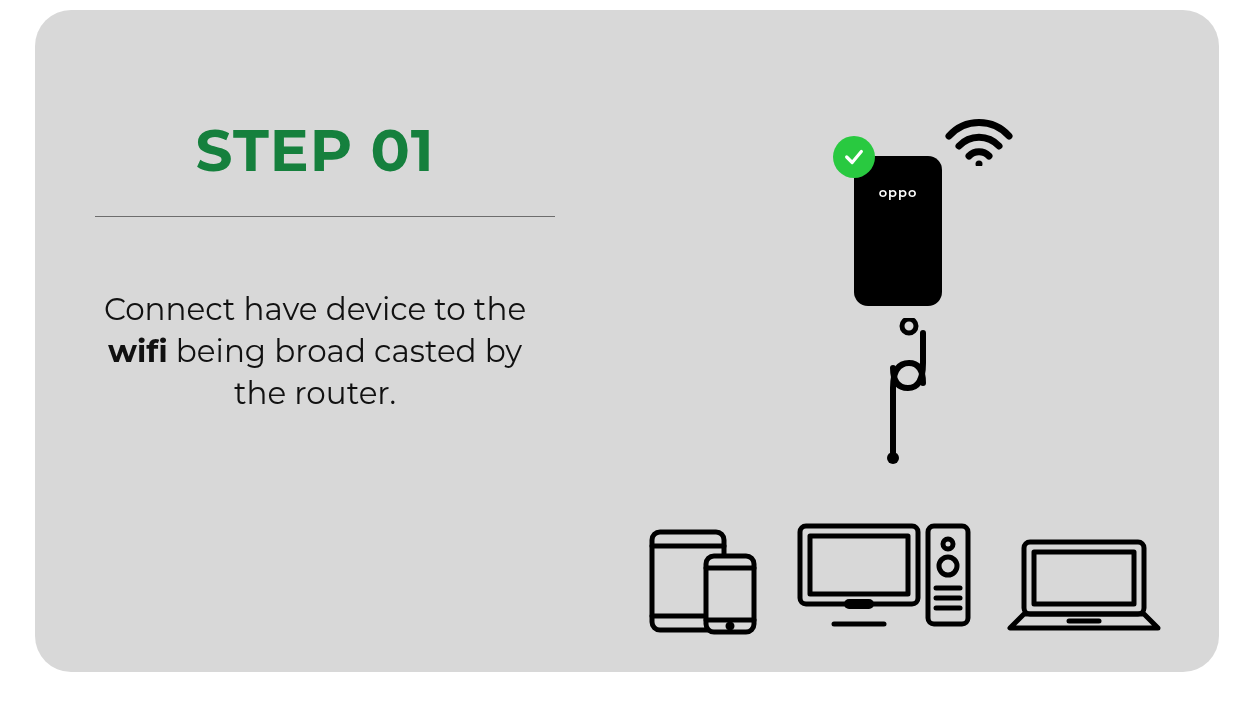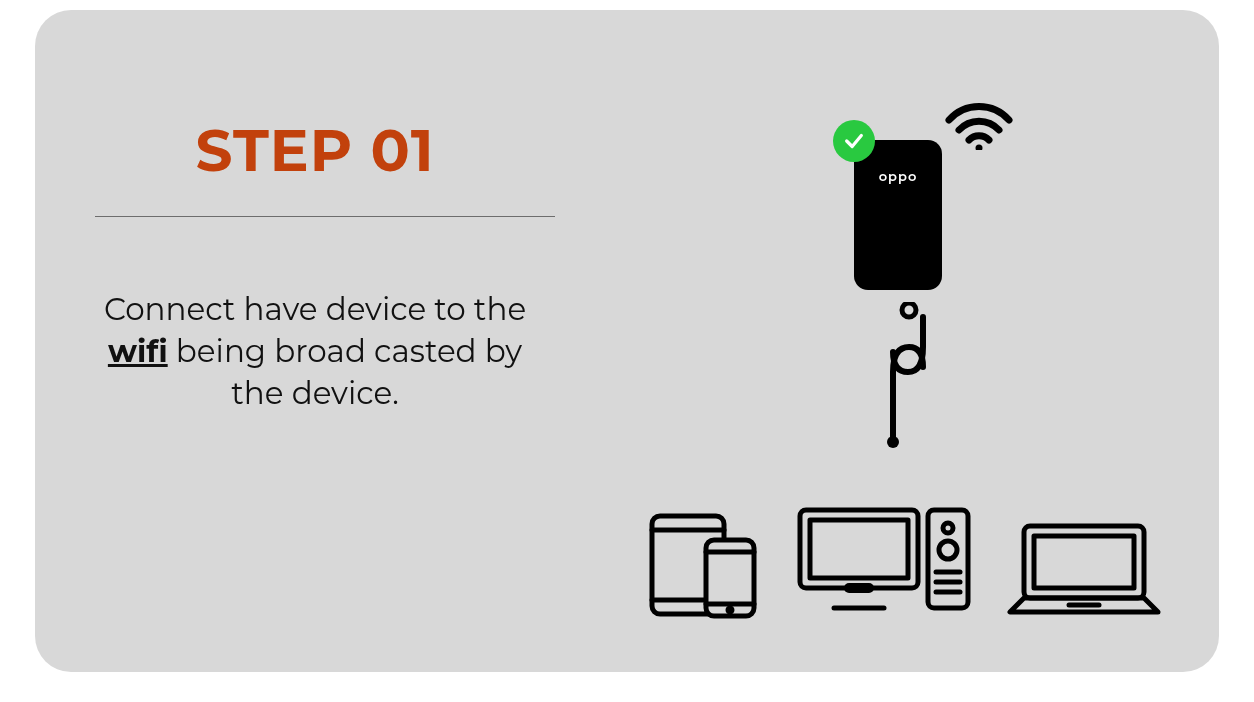--- a/index.html
+++ b/index.html
@@ -13,44 +13,44 @@
   }
   .left {
     position: absolute;
     left: 60px; top: 105px;
     width: 440px;
   }
   .step-title {
     font-size: 58px;
     font-weight: 700;
     letter-spacing: 1px;
-    color: #c2410c;
+    color: #15803d;
     text-align: center;
     margin-bottom: 30px;
   }
   .divider {
     height: 1px;
     width: 460px;
     background: #6d6d6d;
     margin: 0 auto 72px auto;
   }
   .para {
     font-size: 31px;
     line-height: 1.35;
     color: #111;
     text-align: center;
     font-weight: 400;
   }
   .para + .para { margin-top: 48px; }
-  .para b { font-weight: 700; text-decoration: underline; }
+  .para b { font-weight: 700; }
 
   
   .illus {
     position: absolute;
-    right: 50px; top: 80px;
+    right: 50px; top: 96px;
     width: 550px; height: 540px;
   }
   .phone {
     position: absolute;
     left: 235px; top: 50px;
     width: 88px; height: 150px;
     background: #000;
     border-radius: 14px;
   }
   .phone .brand {
@@ -94,21 +94,21 @@
 </head>
 <body>
 
 <div class="card">
 
   <div class="left">
     <div class="step-title">STEP 01</div>
     <div class="divider"></div>
 
     <p class="para">
-      <span>Connect have device to the </span><b>wifi</b><span> being broad casted by the device.</span>
+      <span>Connect have device to the </span><b>wifi</b><span> being broad casted by the router.</span>
     </p>
 
   </div>
 
   <div class="illus">
 
     <div class="wifi-icon">
       <svg viewBox="0 0 80 60">
         <path d="M10 30 A40 40 0 0 1 70 30" stroke="#000" stroke-width="7" fill="none" stroke-linecap="round"></path>
         <path d="M20 40 A27 27 0 0 1 60 40" stroke="#000" stroke-width="7" fill="none" stroke-linecap="round"></path>

